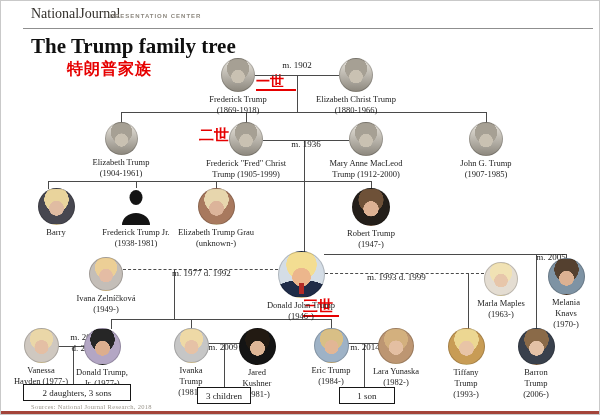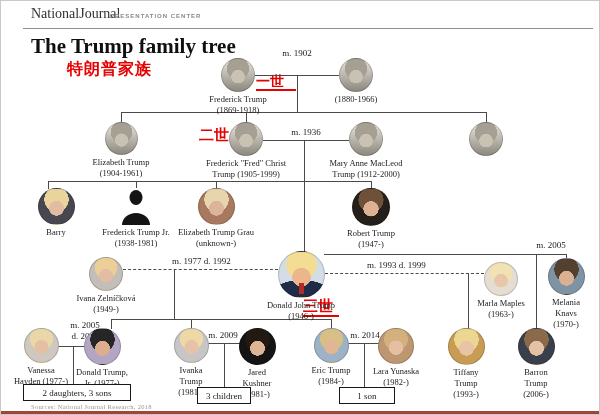--- a/index.html
+++ b/index.html
@@ -34,21 +34,21 @@
       radial-gradient(circle at 50% 56%, #ecb68c 0 27%, transparent 28%),
       radial-gradient(circle at 50% 28%, #f3dd92 0 38%, transparent 39%),
       radial-gradient(ellipse 70% 38% at 50% 100%, #1f2c48 0 99%, transparent 100%),
       linear-gradient(#d4dde6,#d4dde6);}
   .sil{position:relative;background:#fff;border:none;border-radius:0;}
   .sil-head{position:absolute;left:50%;top:2px;transform:translateX(-50%);
             width:13px;height:15px;background:#141414;border-radius:50%;}
   .sil-body{position:absolute;left:50%;bottom:0;transform:translateX(-50%);
             width:28px;height:12px;background:#141414;border-radius:50% 50% 0 0/100% 100% 0 0;}
   .pname{font-size:8.5px;line-height:1.3;color:#1c1c1c;}
-  .mlabel{position:absolute;font-size:9px;color:#222;text-align:center;line-height:1.25;}
+  .mlabel{position:absolute;font-size:9px;color:#222;text-align:center;line-height:1.25;margin-top:12px;}
   .cbox{position:absolute;border:1.5px solid #161616;background:#fff;font-size:9px;
         display:flex;align-items:center;justify-content:center;box-sizing:border-box;}
   .footer{position:absolute;left:30px;top:402px;font-size:6.5px;color:#9a958b;letter-spacing:.3px;}
   .bottombar{position:absolute;left:0;bottom:0;width:600px;height:3px;background:#a3443a;}
 </style>
 </head>
 <body>
 
 <div class="page">
 
@@ -108,20 +108,21 @@
   <div class="person" style="left:189px;top:57px;width:96px">
     <div class="photo bw" style="width:34px;height:34px"></div>
     <div class="pname">
       <div>Frederick Trump</div>
       <div>(1869-1918)</div>
     </div>
   </div>
   <div class="person" style="left:307px;top:57px;width:96px">
     <div class="photo bw" style="width:34px;height:34px"></div>
     <div class="pname">
+      <div>Elizabeth Christ Trump</div>
       <div>(1880-1966)</div>
     </div>
   </div>
 
   <div class="person" style="left:72px;top:121px;width:96px">
     <div class="photo bw" style="width:33px;height:33px"></div>
     <div class="pname">
       <div>Elizabeth Trump</div>
       <div>(1904-1961)</div>
     </div>
@@ -135,20 +136,24 @@
   </div>
   <div class="person" style="left:317px;top:121px;width:96px">
     <div class="photo bw" style="width:34px;height:34px"></div>
     <div class="pname">
       <div>Mary Anne MacLeod</div>
       <div>Trump (1912-2000)</div>
     </div>
   </div>
   <div class="person" style="left:437px;top:121px;width:96px">
     <div class="photo bw" style="width:34px;height:34px"></div>
+    <div class="pname">
+      <div>John G. Trump</div>
+      <div>(1907-1985)</div>
+    </div>
   </div>
 
   <div class="person" style="left:7px;top:187px;width:96px">
     <div class="photo ph" style="width:37px;height:37px;--hair:#e9d49c;--face:#e0bca2;--bg:#474750"></div>
     <div class="pname">
       <div>Barry</div>
     </div>
   </div>
   <div class="person" style="left:87px;top:187px;width:96px">
     <div class="photo sil" style="width:37px;height:37px">

